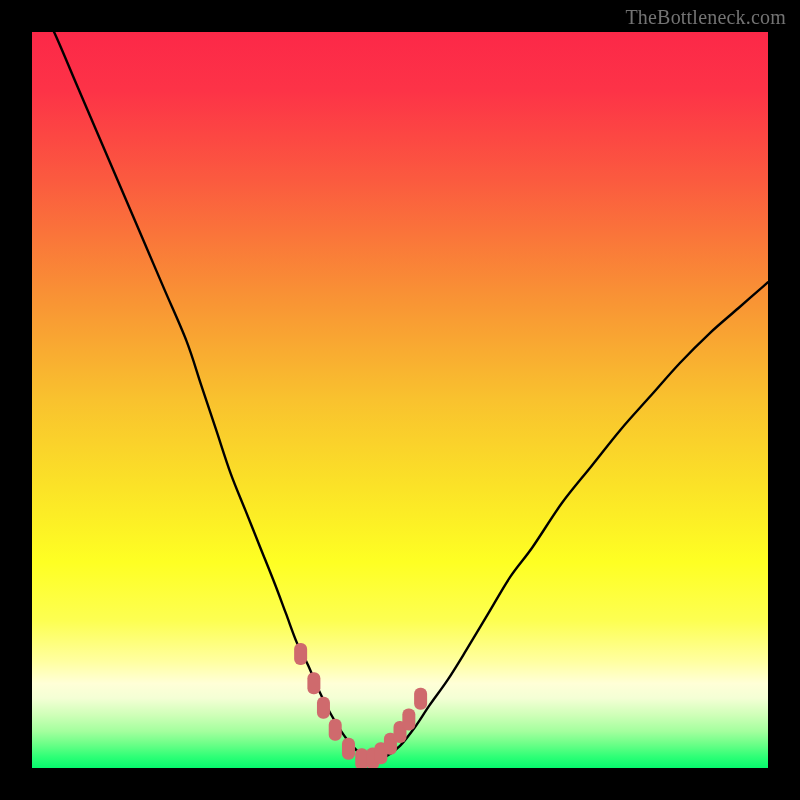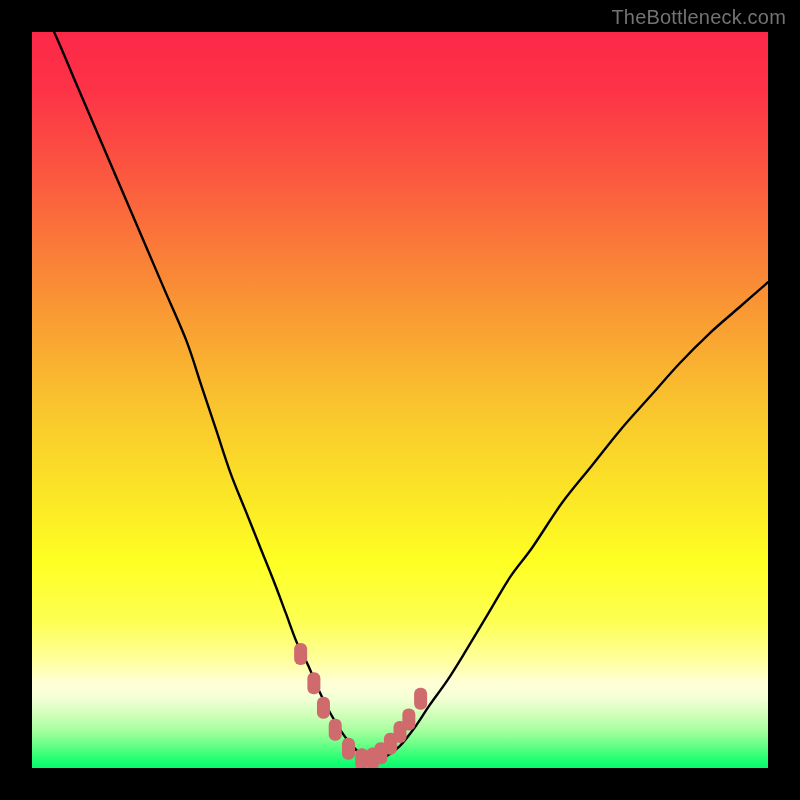--- a/index.html
+++ b/index.html
@@ -9,20 +9,21 @@
     height: 800px;
     background: #000;
     overflow: hidden;
     font-family: Arial, Helvetica, sans-serif;
   }
   #stage {
     position: relative;
     width: 800px;
     height: 612px;
     background: #000;
+    font-family: Liberation Serif, serif;
   }
   #watermark {
     position: absolute;
     top: 6px;
     right: 14px;
     color: #737373;
     font-size: 20px;
     font-weight: 400;
     letter-spacing: 0.2px;
     z-index: 5;

